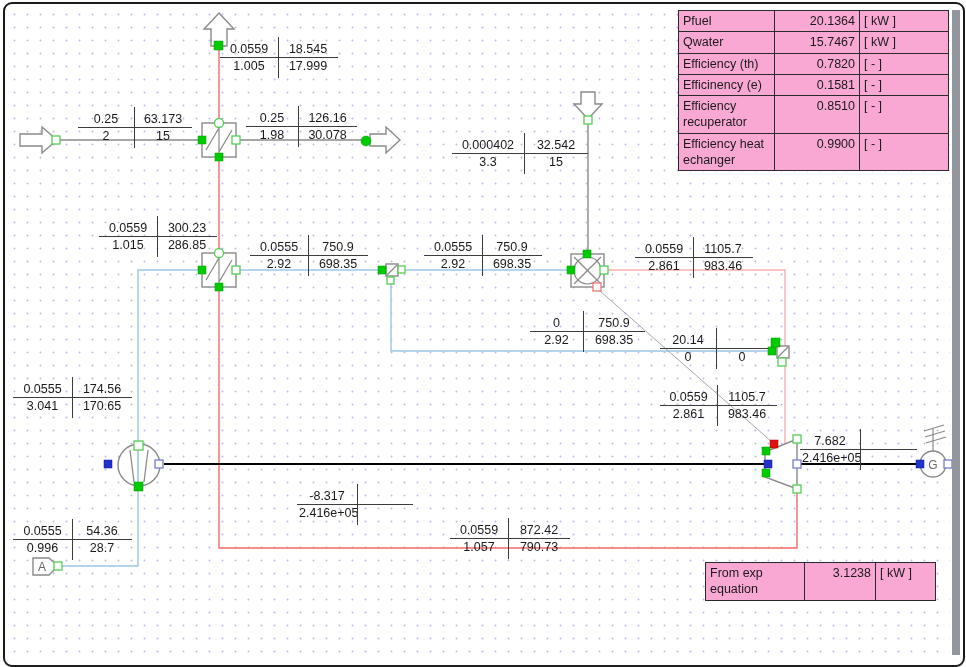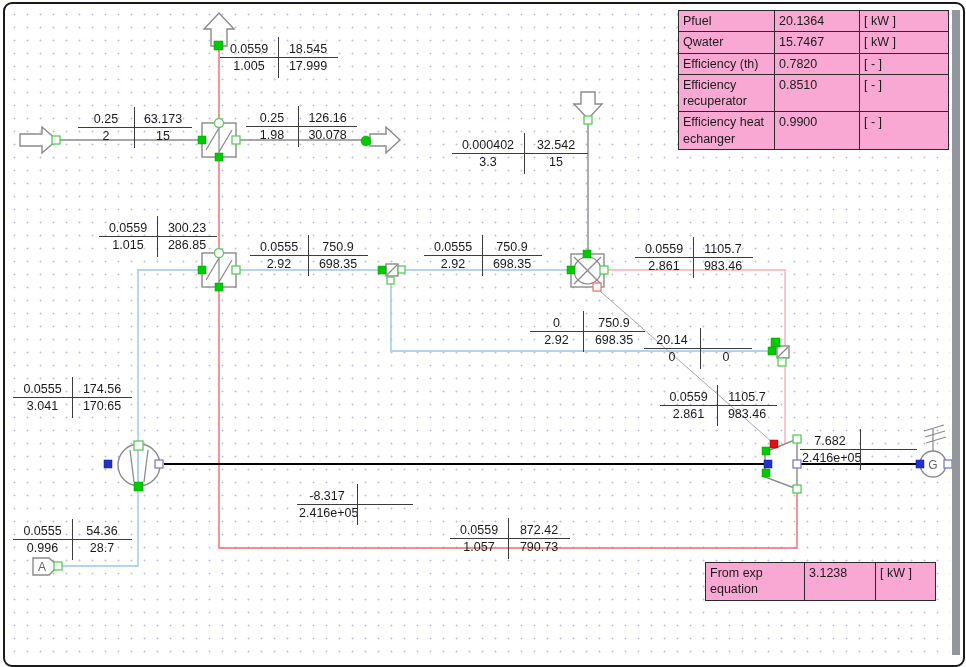--- a/index.html
+++ b/index.html
@@ -27,21 +27,21 @@
   .xlabel{position:absolute;font-size:12.5px;line-height:16px;margin-top:12px;}
   .xrow{display:flex;height:16px;}
   .xrow-top{border-bottom:1px solid #3c3c3c;}
   .xc{display:inline-block;text-align:center;padding:0 2px;box-sizing:border-box;height:16px;white-space:nowrap;}
   .c1{width:var(--c1);}
   .c2{width:var(--c2);}
   .xdiv{position:absolute;left:var(--c1);top:-4px;bottom:-4px;width:1px;background:#3c3c3c;}
   
   .restable{position:absolute;border-collapse:collapse;background:#f9a8d4;table-layout:fixed;}
   .restable td{border:1px solid #2a2a2a;font-size:12.5px;padding:2px 4px;vertical-align:top;line-height:1.3;}
-  .restable td.val{text-align:left;}
+  .restable td.val{text-align:right;}
 </style>
 </head>
 <body>
 
 <div class="stage">
   <div class="gridbg"></div>
 
   <svg class="diagram" width="966" height="667" viewBox="0 0 966 667">
 
     <g>
@@ -273,21 +273,21 @@
     <div class="xrow xrow-top">
         <span class="xc c1">0</span>
         <span class="xc c2">750.9</span>
       </div>
     <div class="xrow">
         <span class="xc c1">2.92</span>
         <span class="xc c2">698.35</span>
       </div>
     <i class="xdiv"></i>
   </div>
-  <div class="xlabel" style="left:644px;top:320px;--c1:56px;--c2:52px">
+  <div class="xlabel" style="left:660px;top:320px;--c1:56px;--c2:52px">
     <div class="xrow xrow-top">
         <span class="xc c1">20.14</span>
         <span class="xc c2"></span>
       </div>
     <div class="xrow">
         <span class="xc c1">0</span>
         <span class="xc c2">0</span>
       </div>
     <i class="xdiv"></i>
   </div>
@@ -375,20 +375,25 @@
         <td>Qwater</td>
         <td class="val">15.7467</td>
         <td>[ kW ]</td>
       </tr>
       <tr>
         <td>Efficiency (th)</td>
         <td class="val">0.7820</td>
         <td>[ - ]</td>
       </tr>
       <tr>
+        <td>Efficinency (e)</td>
+        <td class="val">0.1581</td>
+        <td>[ - ]</td>
+      </tr>
+      <tr>
         <td>Efficiency recuperator</td>
         <td class="val">0.8510</td>
         <td>[ - ]</td>
       </tr>
       <tr>
         <td>Efficiency heat echanger</td>
         <td class="val">0.9900</td>
         <td>[ - ]</td>
       </tr>
     </tbody>

